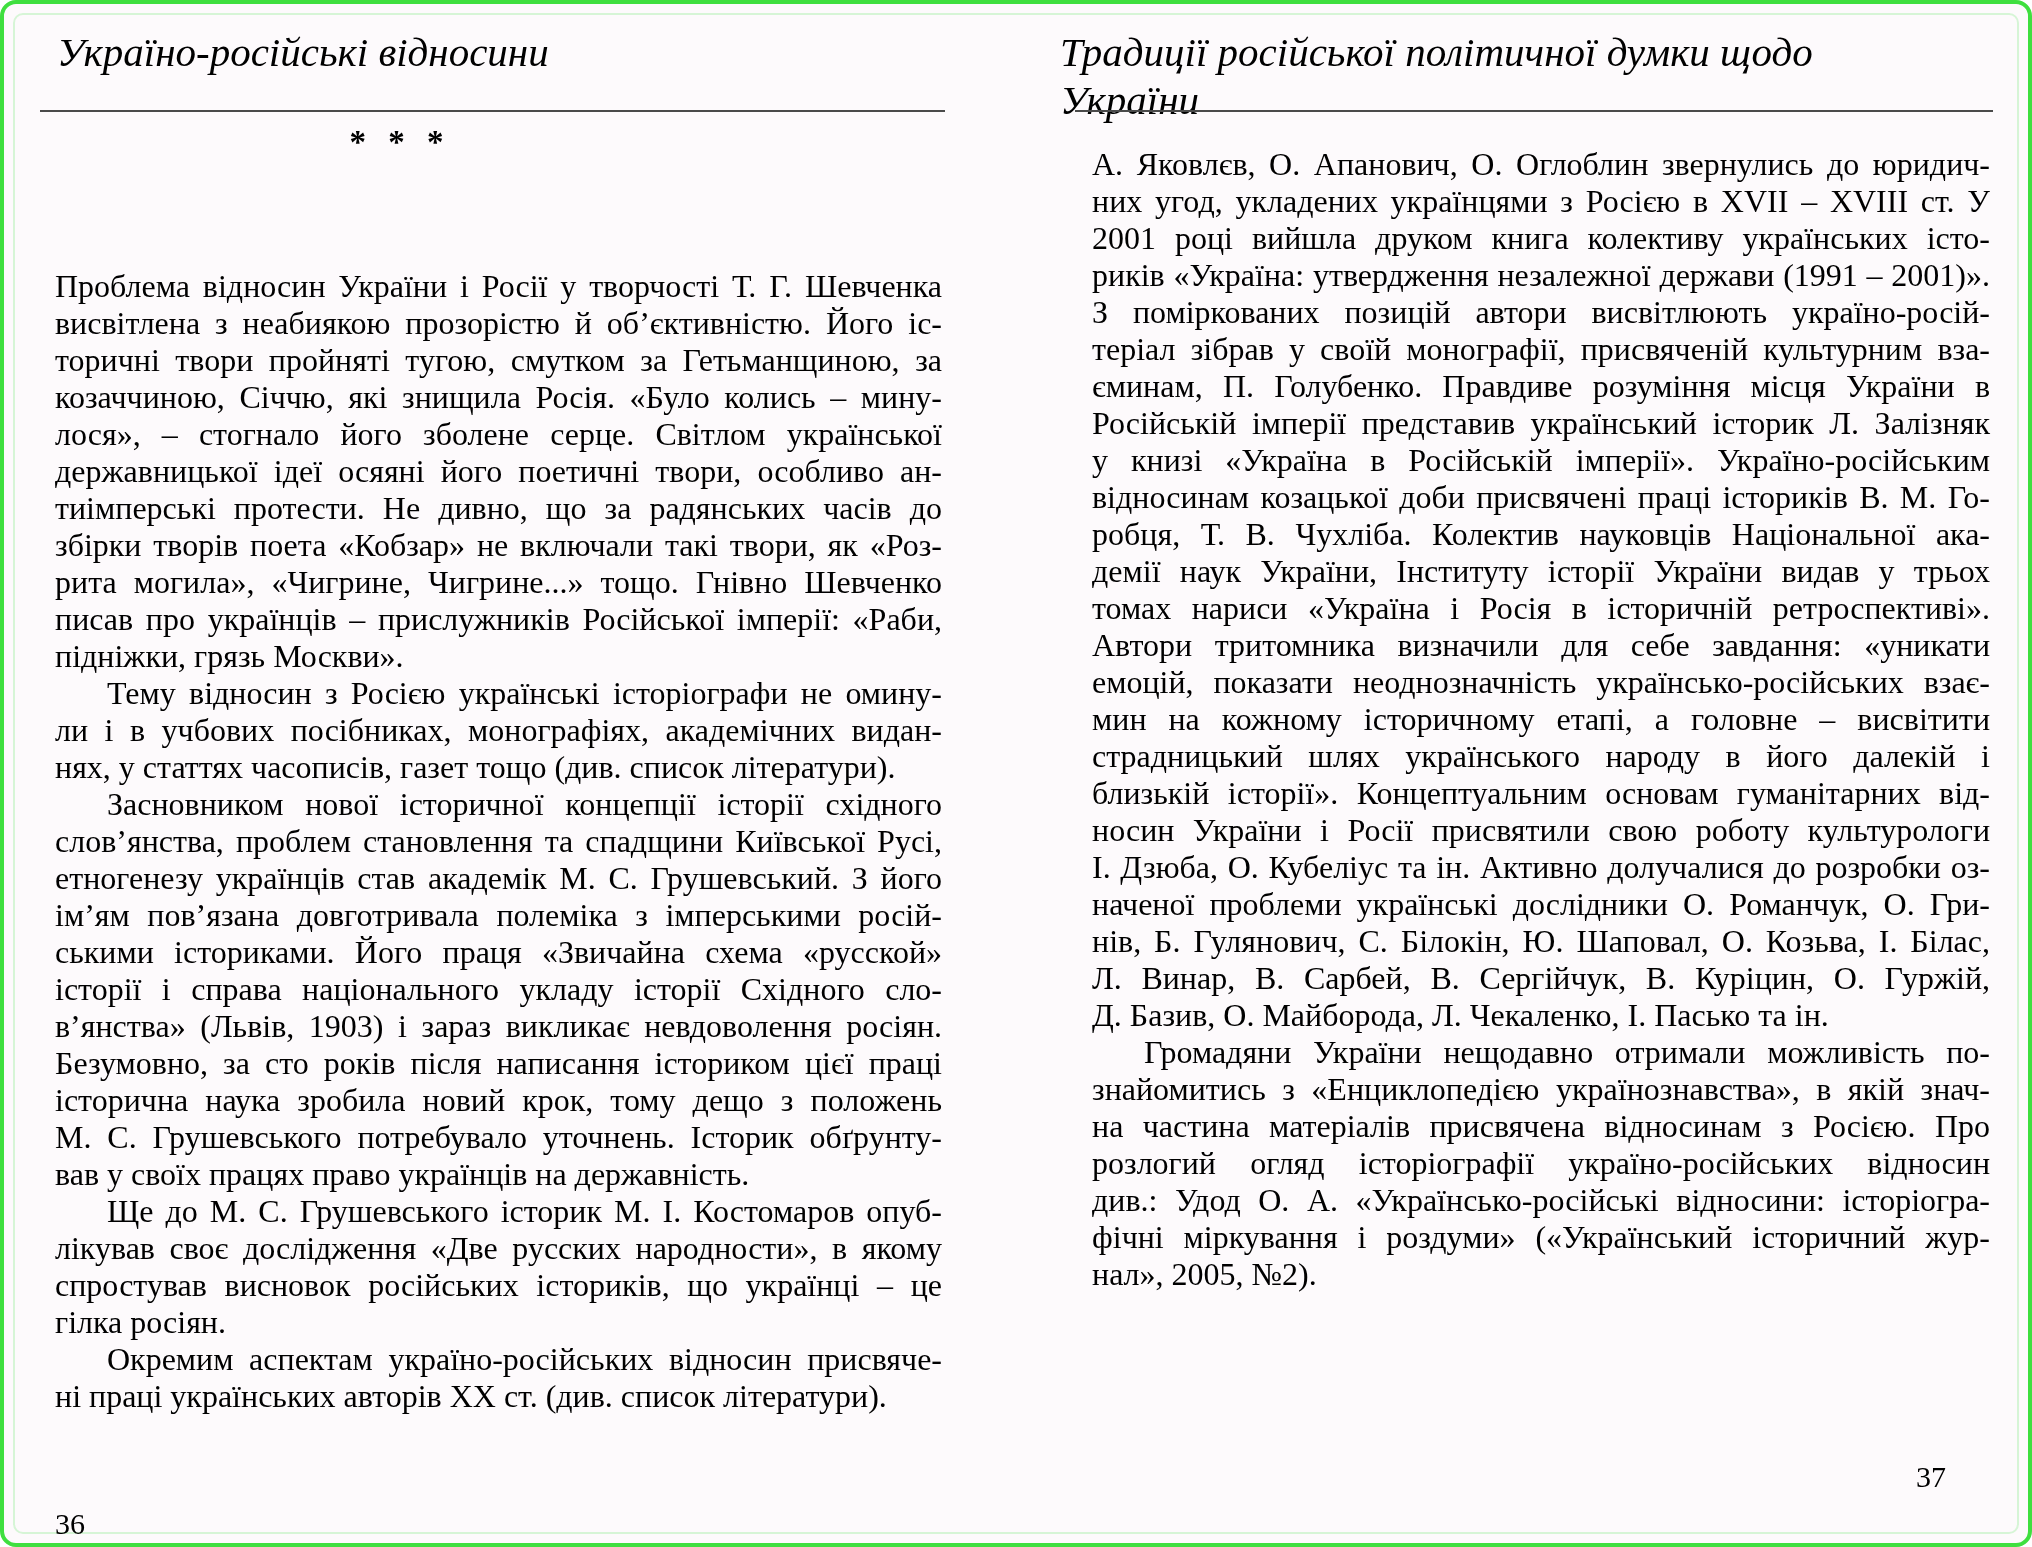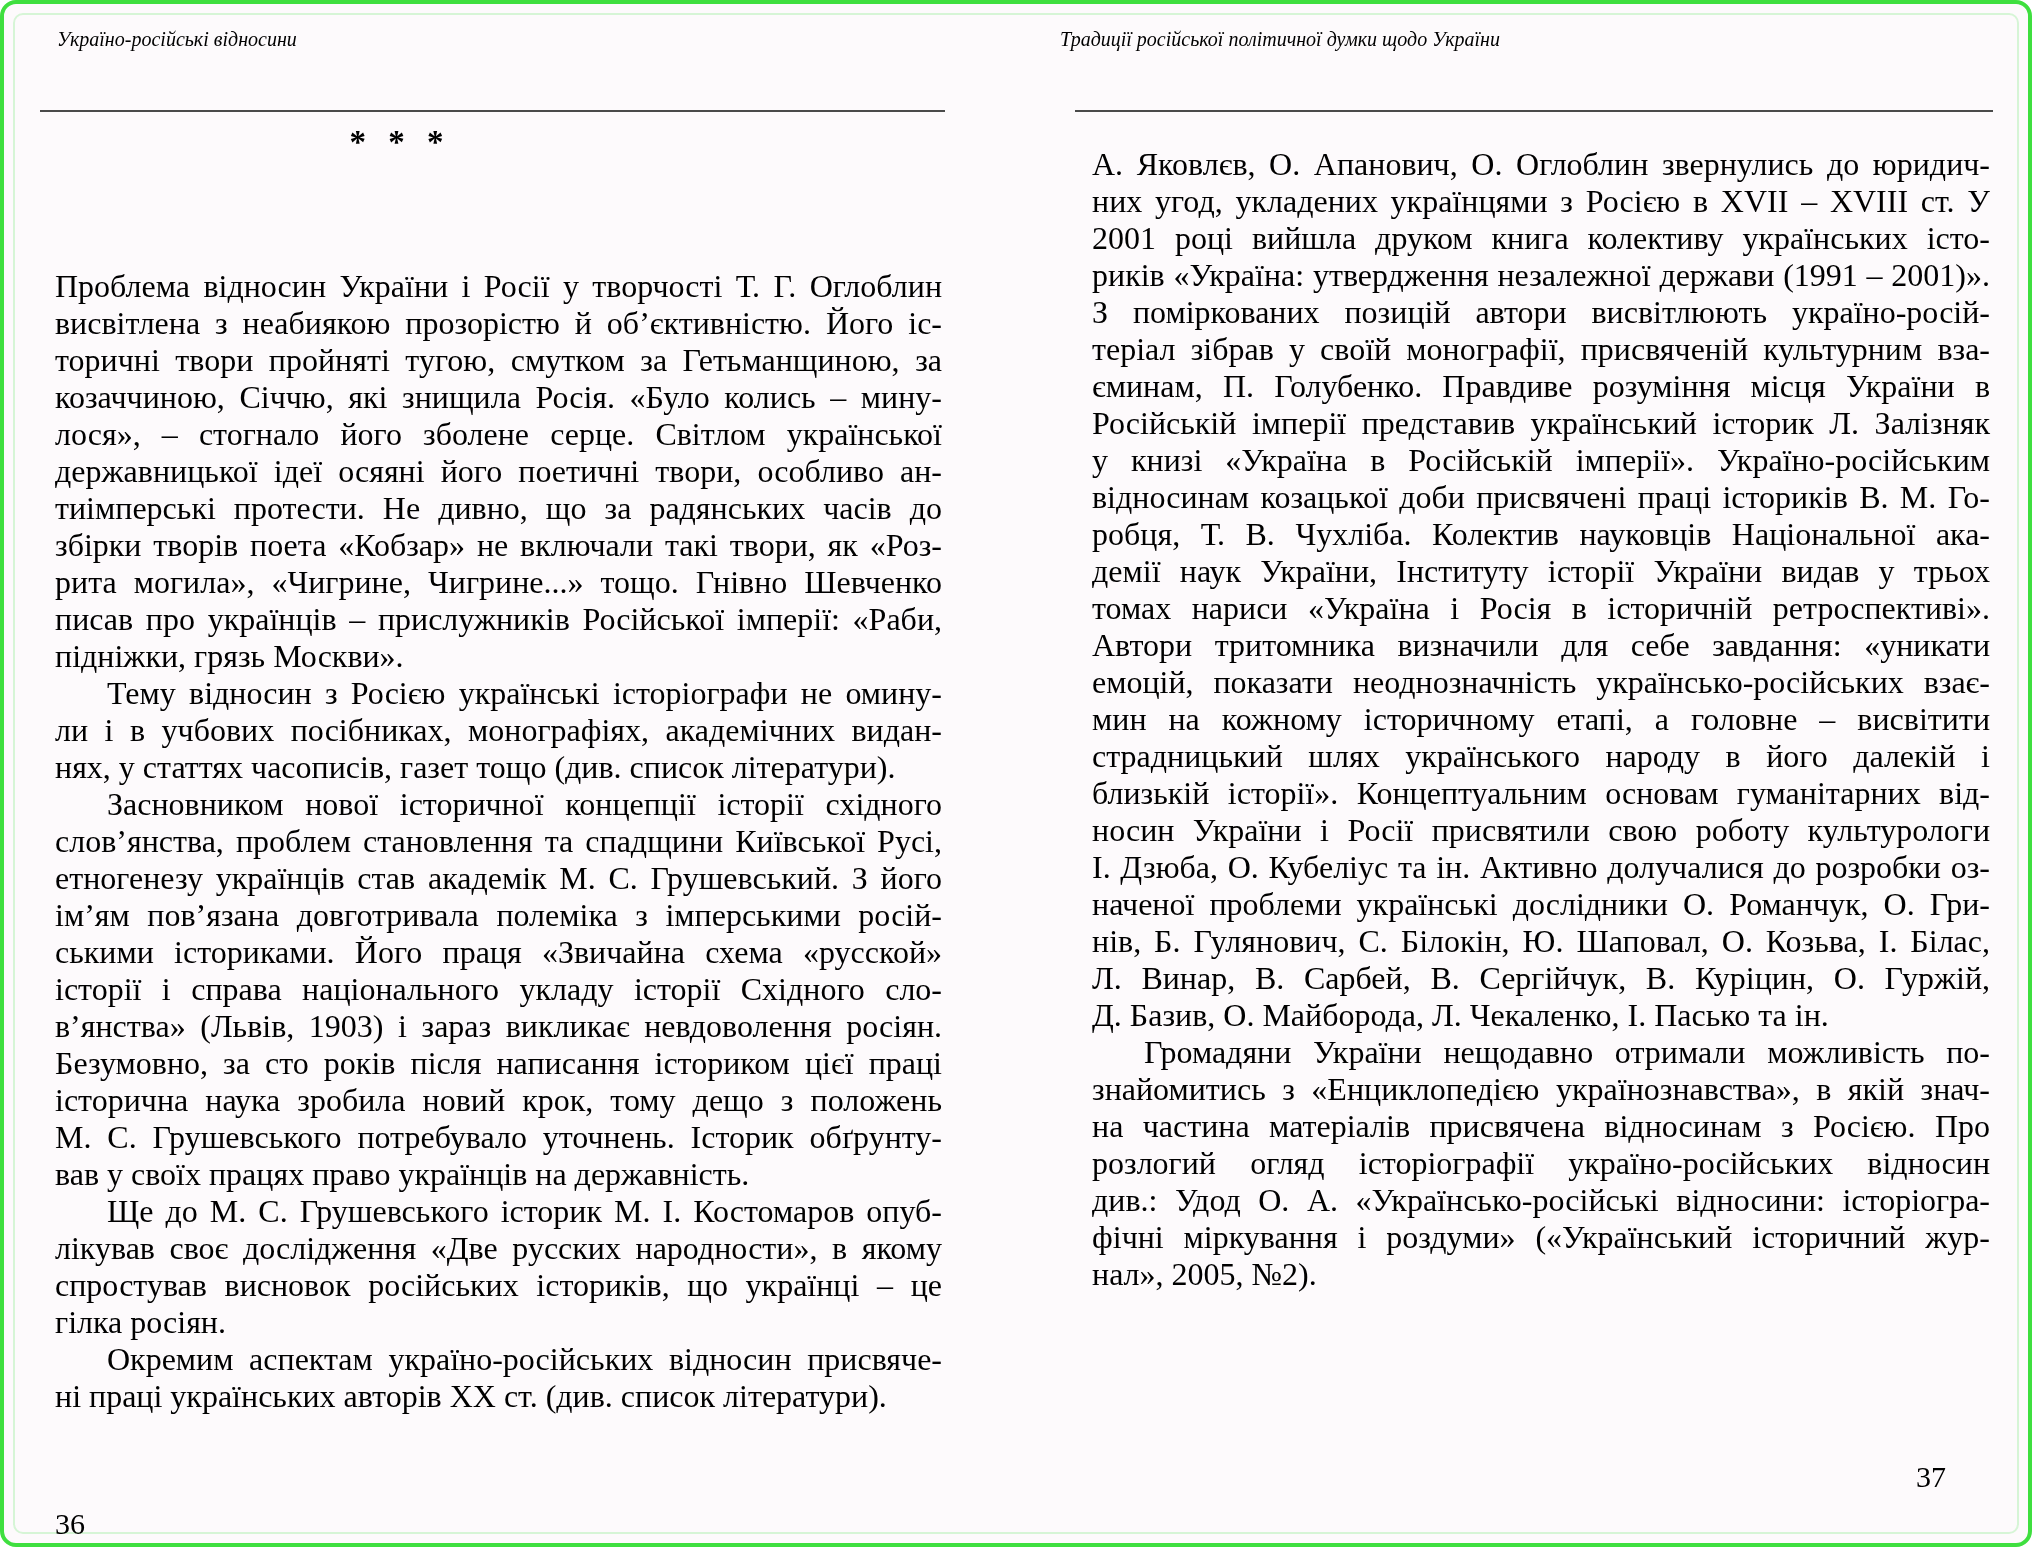--- a/index.html
+++ b/index.html
@@ -17,21 +17,21 @@
     background:#fdfafc;
   }
   .inner-frame {
     position:absolute; inset:9px;
     border:2px solid #d6f5d6;
     border-radius:10px;
   }
   .running-header {
     position:absolute; top:28px;
     font-style:italic;
-    font-size:20px;
+    font-size:41px;
     white-space:nowrap;
     font-family:Liberation Serif, serif;
   }
   .header-left { left:57px; }
   .header-right { left:1060px; width:898px; text-align:left; white-space:normal; }
   .rule {
     position:absolute; top:110px;
     border-top:2px solid #4a4a4a;
     height:0;
   }
@@ -71,21 +71,21 @@
 <div class="running-header header-left">Україно-російські відносини</div>
 
 <div class="running-header header-right">Традиції російської політичної думки щодо України</div>
 
 <div class="rule rule-left"></div>
 <div class="rule rule-right"></div>
 
 <div class="separator">* * *</div>
 
 <div class="body-text body-left">
-    <div class="line">Проблема відносин України і Росії у творчості Т. Г. Оглоблин</div>
+    <div class="line">Проблема відносин України і Росії у творчості Т. Г. Шевченка</div>
     <div class="line">висвітлена з неабиякою прозорістю й об’єктивністю. Його іс-</div>
     <div class="line">торичні твори пройняті тугою, смутком за Гетьманщиною, за</div>
     <div class="line">козаччиною, Січчю, які знищила Росія. «Було колись – мину-</div>
     <div class="line">лося», – стогнало його зболене серце. Світлом української</div>
     <div class="line">державницької ідеї осяяні його поетичні твори, особливо ан-</div>
     <div class="line">тиімперські протести. Не дивно, що за радянських часів до</div>
     <div class="line">збірки творів поета «Кобзар» не включали такі твори, як «Роз-</div>
     <div class="line">рита могила», «Чигрине, Чигрине...» тощо. Гнівно Шевченко</div>
     <div class="line">писав про українців – прислужників Російської імперії: «Раби,</div>
     <div class="line line-last">підніжки, грязь Москви».</div>

